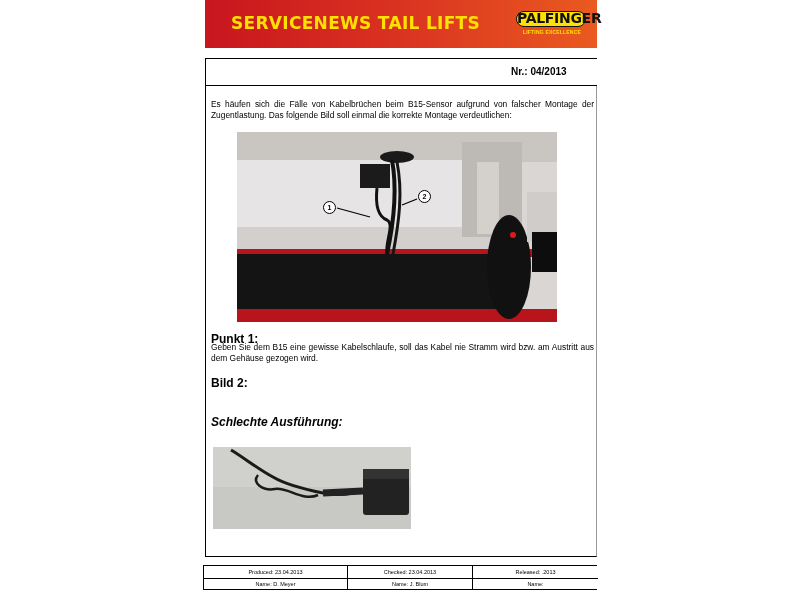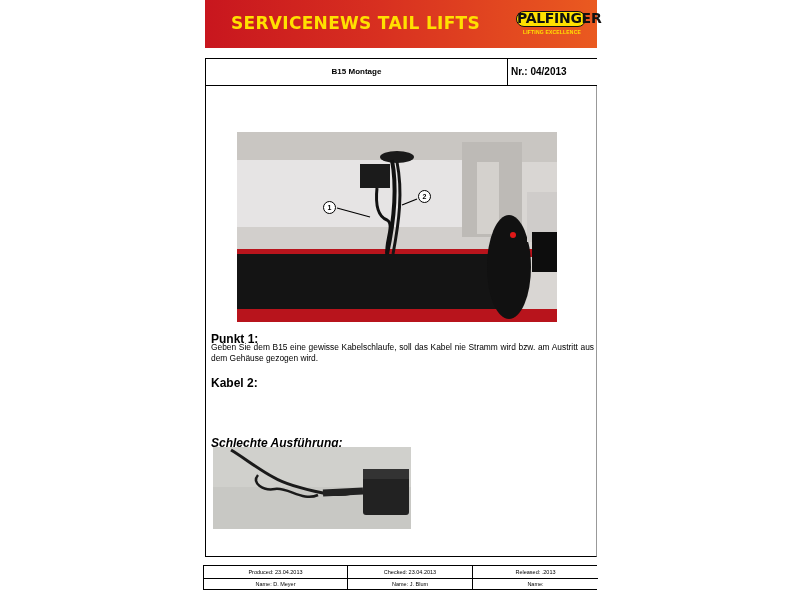--- a/index.html
+++ b/index.html
@@ -26,25 +26,25 @@
 </head>
 <body>
 
 <div class="abs banner">
   <div class="abs banner-title">SERVICENEWS TAIL LIFTS</div>
   <div class="abs logo">PALFINGER</div>
   <div class="abs logo-sub">LIFTING EXCELLENCE</div>
 </div>
 
 <div class="abs hdr-row">
-  <div class="abs hdr-title">B15 Montage</div>
   <div class="abs hdr-nr">Nr.: 04/2013</div>
 </div>
 
 <div class="abs main">
+  <div class="abs p intro">Es häufen sich die Fälle von Kabelbrüchen beim B15-Sensor aufgrund von falscher Montage der Zugentlastung. Das folgende Bild soll einmal die korrekte Montage verdeutlichen:</div>
 
   <div class="abs photo1">
     <svg width="320" height="190" viewBox="0 0 320 190">
       <rect x="0" y="0" width="320" height="190" fill="#d9d6d3"></rect>
       <rect x="0" y="0" width="320" height="30" fill="#c9c6c2"></rect>
       <rect x="0" y="28" width="260" height="70" fill="#e6e4e4"></rect>
       <rect x="0" y="95" width="260" height="22" fill="#d2cfcc"></rect>
       <rect x="0" y="117" width="320" height="8" fill="#b8141c"></rect>
       <rect x="0" y="122" width="270" height="55" fill="#141414"></rect>
       <rect x="0" y="177" width="320" height="13" fill="#b8141c"></rect>
@@ -62,23 +62,23 @@
       <line x1="100" y1="76" x2="133" y2="85" stroke="#000" stroke-width="1.2"></line>
       <line x1="180" y1="67" x2="165" y2="73" stroke="#000" stroke-width="1.2"></line>
     </svg>
     <div class="abs callout" style="left:86px;top:69px;">1</div>
     <div class="abs callout" style="left:181px;top:58px;">2</div>
   </div>
 
   <div class="abs h" style="left:5px;top:246px;">Punkt 1:</div>
   <div class="abs p" style="left:5px;top:256px;width:383px;">Geben Sie dem B15 eine gewisse Kabelschlaufe, soll das Kabel nie Stramm wird bzw. am Austritt aus dem Gehäuse gezogen wird.</div>
 
-  <div class="abs h" style="left:5px;top:290px;">Kabel 2:</div>
+  <div class="abs h" style="left:5px;top:290px;">Bild 2:</div>
 
-  <div class="abs h" style="left:5px;top:350px;font-style:italic;">Schlechte Ausführung:</div>
+  <div class="abs h" style="left:5px;top:329px;font-style:italic;">Schlechte Ausführung:</div>
 
   <div class="abs photo2">
     <svg width="198" height="82" viewBox="0 0 198 82">
       <rect x="0" y="0" width="198" height="82" fill="#c8c8c4"></rect>
       <rect x="0" y="0" width="198" height="40" fill="#d0d0cc"></rect>
       <path d="M18 3 C30 10, 45 22, 60 30 C70 36, 90 42, 110 46 C120 48, 130 48, 140 46" stroke="#1a1a1a" stroke-width="3" fill="none"></path>
       <path d="M45 28 C38 36, 50 44, 62 42 C75 40, 90 55, 105 48" stroke="#1a1a1a" stroke-width="2.5" fill="none"></path>
       <path d="M110 46 L150 44" stroke="#222" stroke-width="7" fill="none"></path>
       <rect x="150" y="22" width="46" height="46" rx="3" fill="#222"></rect>
       <rect x="150" y="22" width="46" height="10" fill="#333"></rect>

